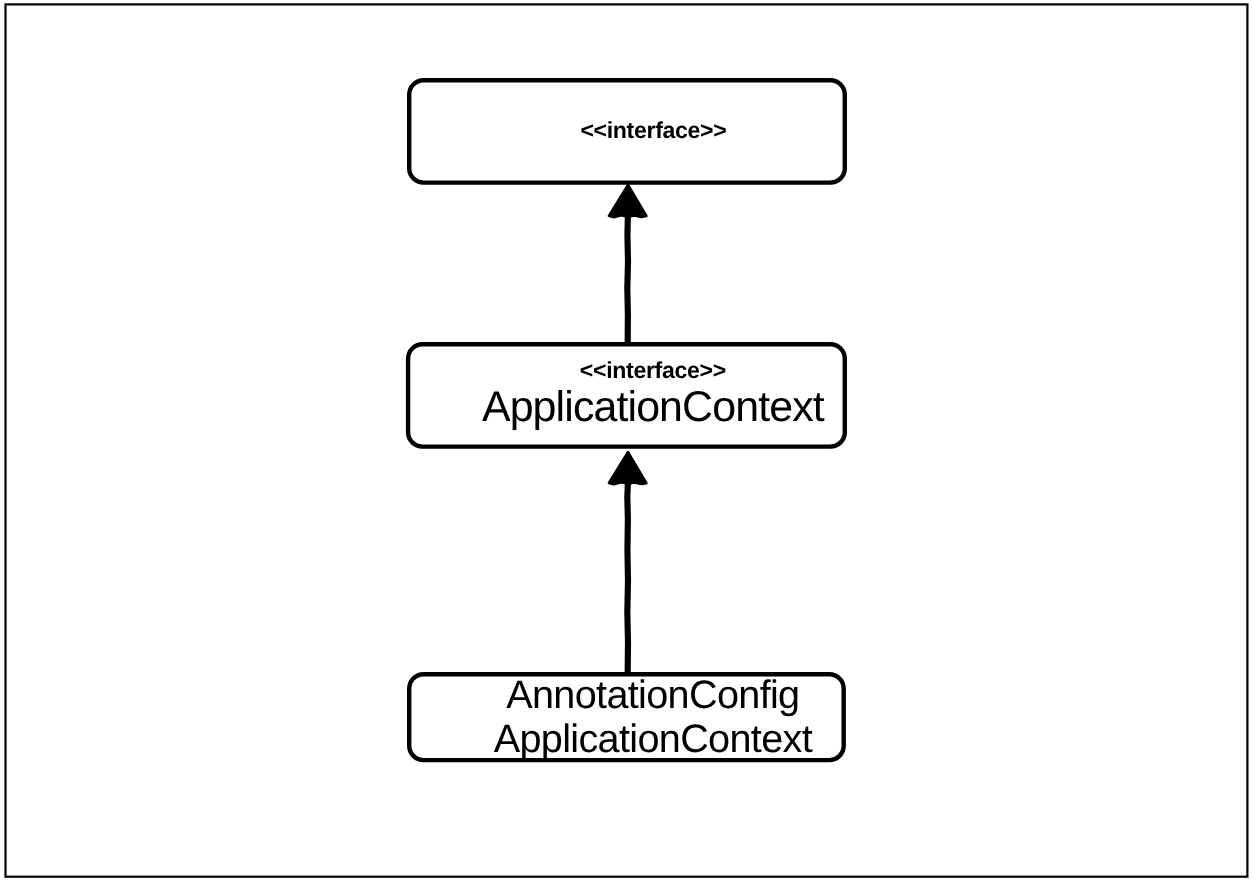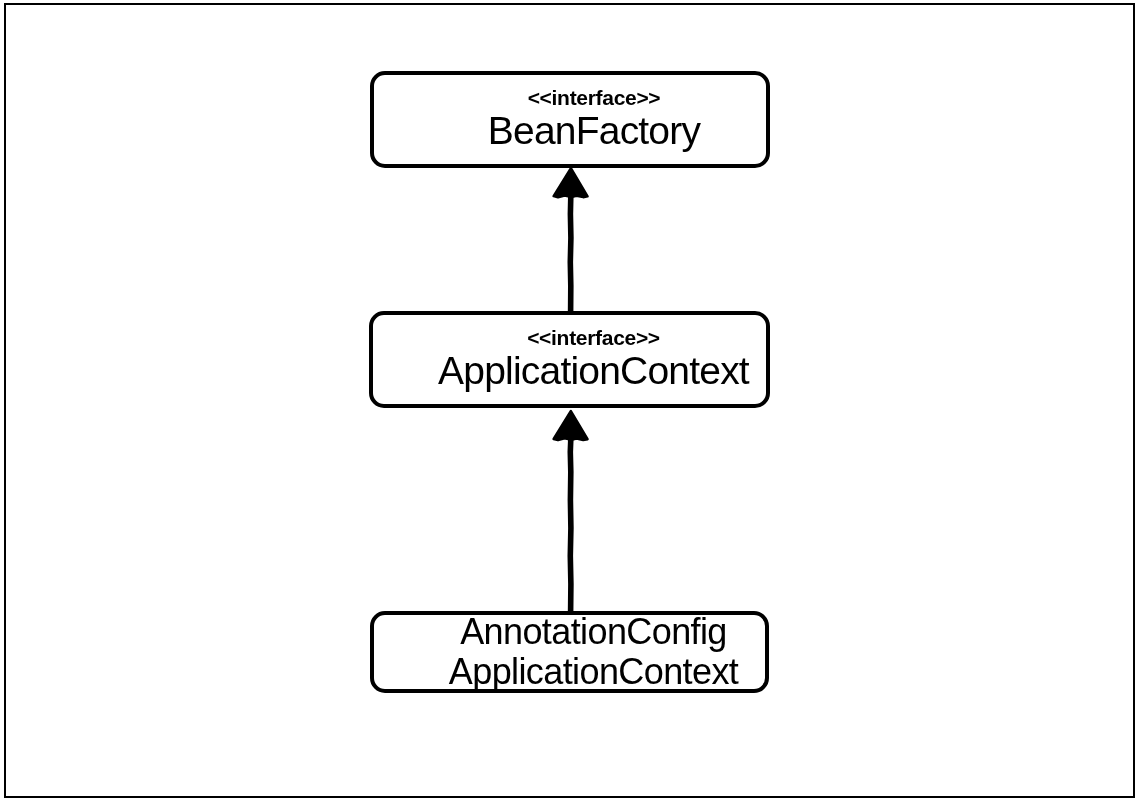--- a/index.html
+++ b/index.html
@@ -125,21 +125,20 @@
 
       <path d="M27.6 205 L27.9 176 L27.3 148 L27.9 120 L27.4 92 L27.8 64 L27.3 44 L27.8 31" stroke="#000000" stroke-width="5.6" stroke-linecap="butt" fill="none"></path>
 
       <path d="M27.9 3.0 L44.6 31.2 L40.2 32.0 L33.6 30.6 L28.4 31.8 L21.6 30.4 L15.0 32.2 L10.6 31.0 Z" fill="#000000" stroke="#000000" stroke-width="2.4" stroke-linejoin="round"></path>
       <path d="M27.9 5.4 L42.0 29.8 L13.4 30.0 Z" fill="#000000"></path>
     </svg>
   </div>
 
   <div class="uml-box" id="box-beanfactory">
     <div class="stereotype">&lt;&lt;interface&gt;&gt;</div>
-    <div class="class-name">BeanFactory</div>
   </div>
 
   <div class="uml-box" id="box-applicationcontext">
     <div class="stereotype">&lt;&lt;interface&gt;&gt;</div>
     <div class="class-name">ApplicationContext</div>
   </div>
 
   <div class="uml-box" id="box-annotationconfig">
     <div class="class-name two-line">AnnotationConfig</div>
     <div class="class-name two-line">ApplicationContext</div>

